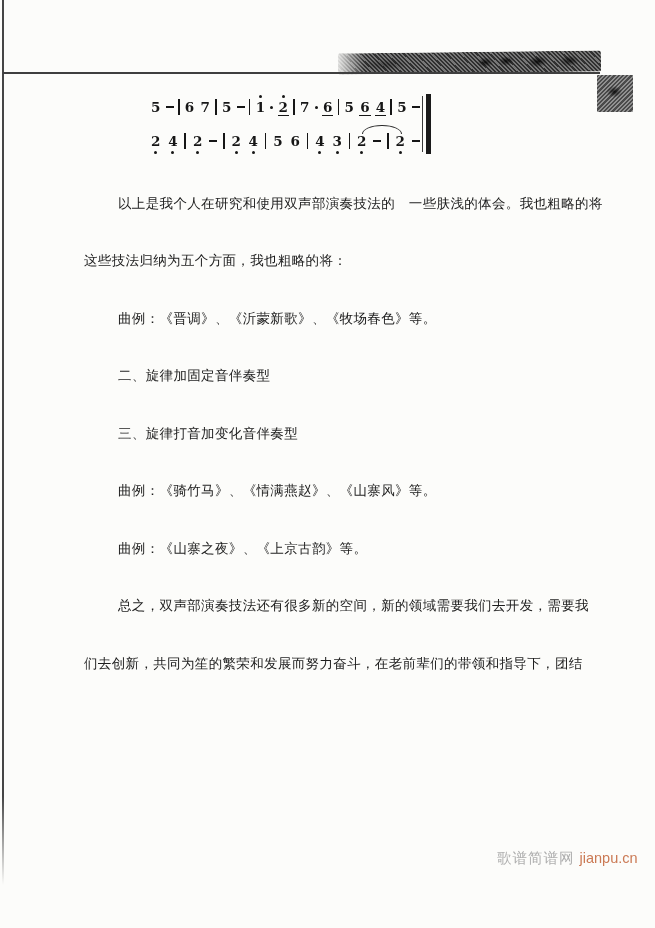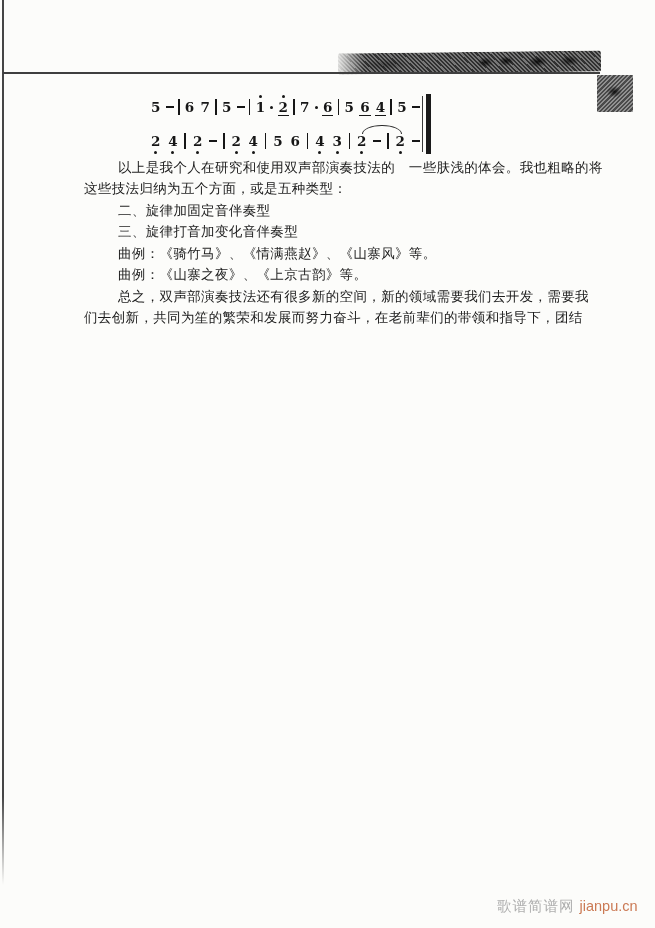--- a/index.html
+++ b/index.html
@@ -62,26 +62,26 @@
     border:1.6px solid #2a2a2a;border-bottom:none;
     border-radius:50% 50% 0 0 / 100% 100% 0 0;
   }
 
   
   .text-block{
     position:absolute;left:84px;top:157px;width:496px;
     font-size:13.5px;line-height:21.45px;letter-spacing:0.35px;
     color:#1c1c1c;font-weight:500;
   }
-  .tl{white-space:nowrap;}
+  .tl{white-space:nowrap;margin-top:36px;}
   .tl.indent{padding-left:34px;}
 
   
   .watermark{
-    position:absolute;left:497px;top:897px;white-space:nowrap;
+    position:absolute;left:497px;top:849px;white-space:nowrap;
     font-size:14.5px;letter-spacing:1px;
     font-family:"Liberation Sans","DejaVu Sans",sans-serif;
   }
   .wm-cn{color:#aeaeae;}
   .wm-en{color:#cb7a55;letter-spacing:0;}
 </style>
 </head>
 <body>
 
 <div class="edge-line"></div>
@@ -138,22 +138,23 @@
       <span class="dash"></span>
     </div>
   <div class="final-bar">
       <i></i>
     </div>
 <div class="tie" style="left: 212.32px; width: 37.3438px; top: 31px;"></div>
   </div>
 
 <div class="text-block">
   <div class="tl indent">以上是我个人在研究和使用双声部演奏技法的　一些肤浅的体会。我也粗略的将</div>
-  <div class="tl">这些技法归纳为五个方面，或是五种类型：</div>
+  <div class="tl">这些技法归纳为五个方面，我也粗略的将：</div>
 
+  <div class="tl indent">曲例：《晋调》、《沂蒙新歌》、《牧场春色》等。</div>
   <div class="tl indent">二、旋律加固定音伴奏型</div>
   <div class="tl indent">三、旋律打音加变化音伴奏型</div>
   <div class="tl indent">曲例：《骑竹马》、《情满燕赵》、《山寨风》等。</div>
   <div class="tl indent">曲例：《山寨之夜》、《上京古韵》等。</div>
 
   <div class="tl indent">总之，双声部演奏技法还有很多新的空间，新的领域需要我们去开发，需要我</div>
   <div class="tl">们去创新，共同为笙的繁荣和发展而努力奋斗，在老前辈们的带领和指导下，团结</div>
 </div>
 
 <div class="watermark">

